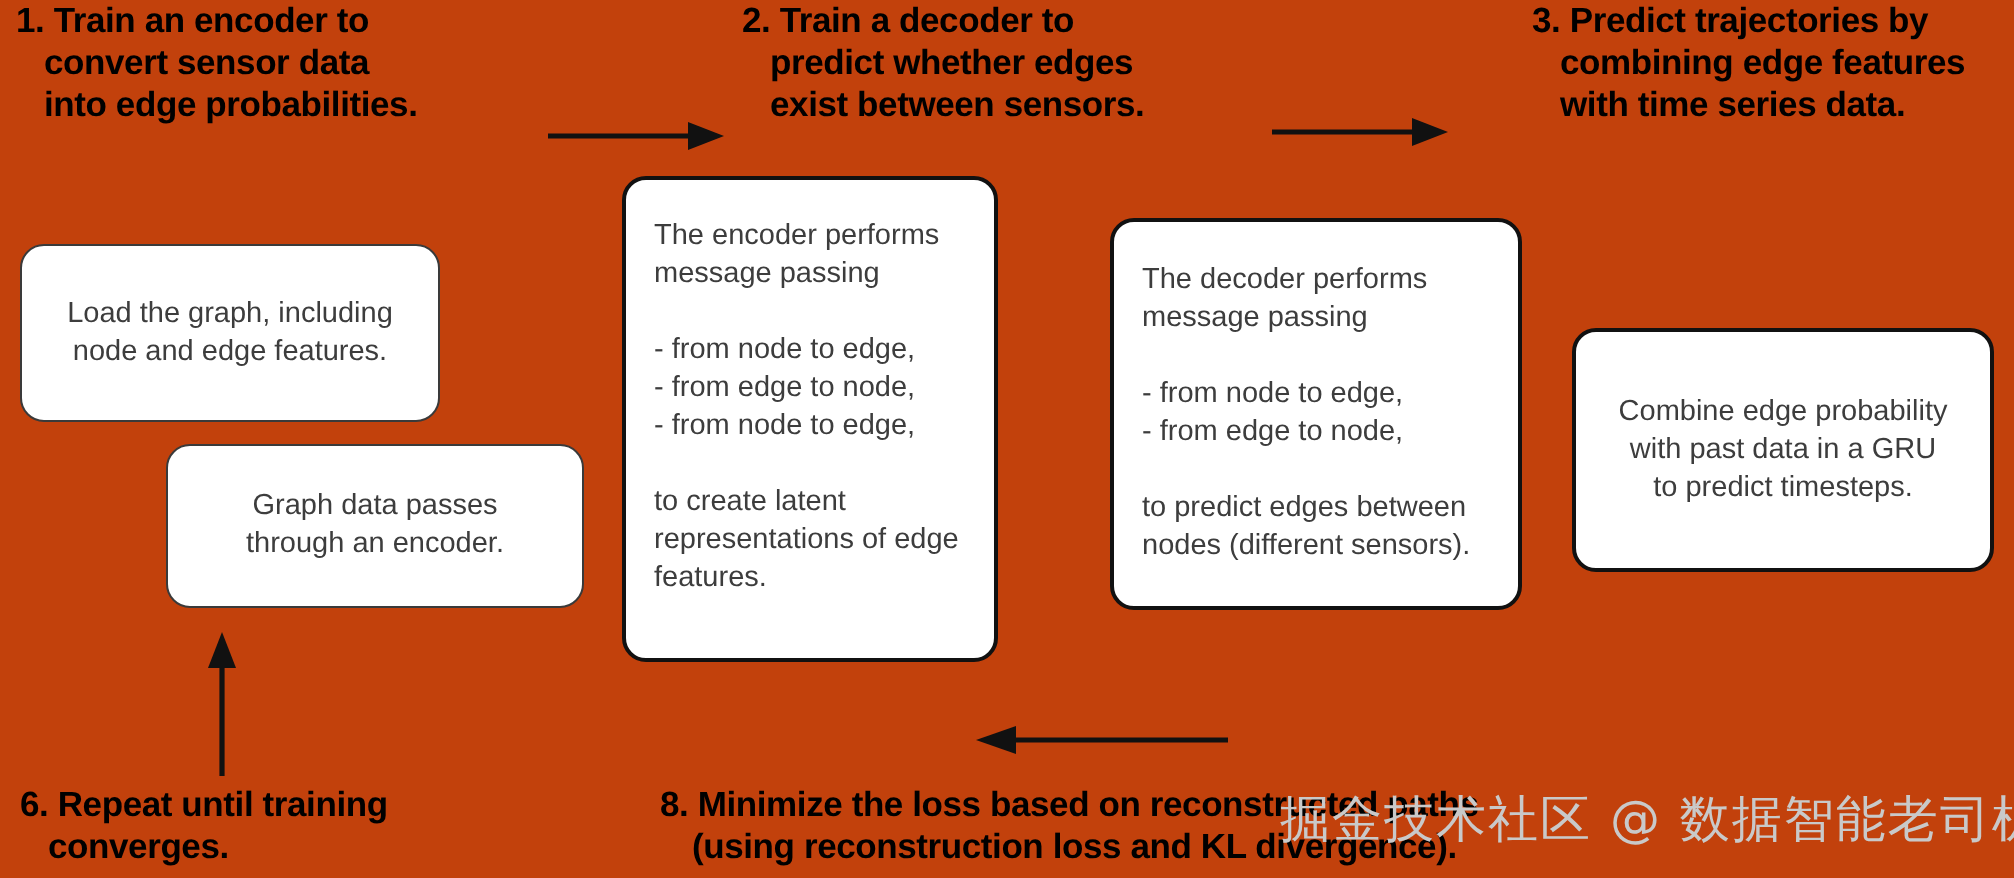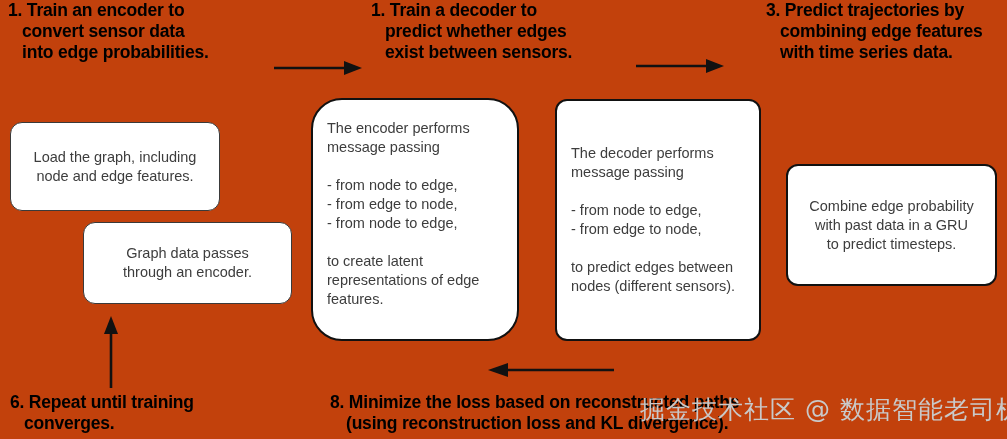--- a/index.html
+++ b/index.html
@@ -76,21 +76,21 @@
 </style>
 </head>
 <body>
 
 <div id="canvas">
 
   <div class="step-heading" style="left:8px; top:0px; width:300px;">1. Train an encoder to
     convert sensor data
     into edge probabilities.</div>
 
-  <div class="step-heading" style="left:371px; top:0px; width:290px;">1. Train a decoder to
+  <div class="step-heading" style="left:371px; top:0px; width:290px;">2. Train a decoder to
     predict whether edges
     exist between sensors.</div>
 
   <div class="step-heading" style="left:766px; top:0px; width:250px;">3. Predict trajectories by
     combining edge features
     with time series data.</div>
 
   <div class="step-heading" style="left:10px; top:392px; width:290px;">6. Repeat until training
     converges.</div>
 
@@ -120,34 +120,34 @@
   <div class="pbox thin" style="left:83px; top:222px; width:209px; height:82px;">
     <span class="pbox-text">Graph data passes
 through an encoder.</span>
   </div>
 
   <div class="pbox thin" style="left:10px; top:122px; width:210px; height:89px;">
     <span class="pbox-text">Load the graph, including
 node and edge features.</span>
   </div>
 
-  <div class="pbox" style="left:311px; top:98px; width:208px; height:243px; align-items:flex-start;border-radius:31px;">
+  <div class="pbox" style="left:311px; top:88px; width:188px; height:243px; align-items:flex-start;">
     <span class="pbox-text left" style="padding-top:19px;">The encoder performs
 message passing
 
     - from node to edge,
     - from edge to node,
     - from node to edge,
 
 to create latent
 representations of edge
 features.</span>
   </div>
 
-  <div class="pbox" style="left:555px; top:99px; width:206px; height:242px; align-items:center;">
+  <div class="pbox" style="left:555px; top:109px; width:206px; height:196px; align-items:center;">
     <span class="pbox-text left">The decoder performs
 message passing
 
     - from node to edge,
     - from edge to node,
 
 to predict edges between
 nodes (different sensors).</span>
   </div>
 

